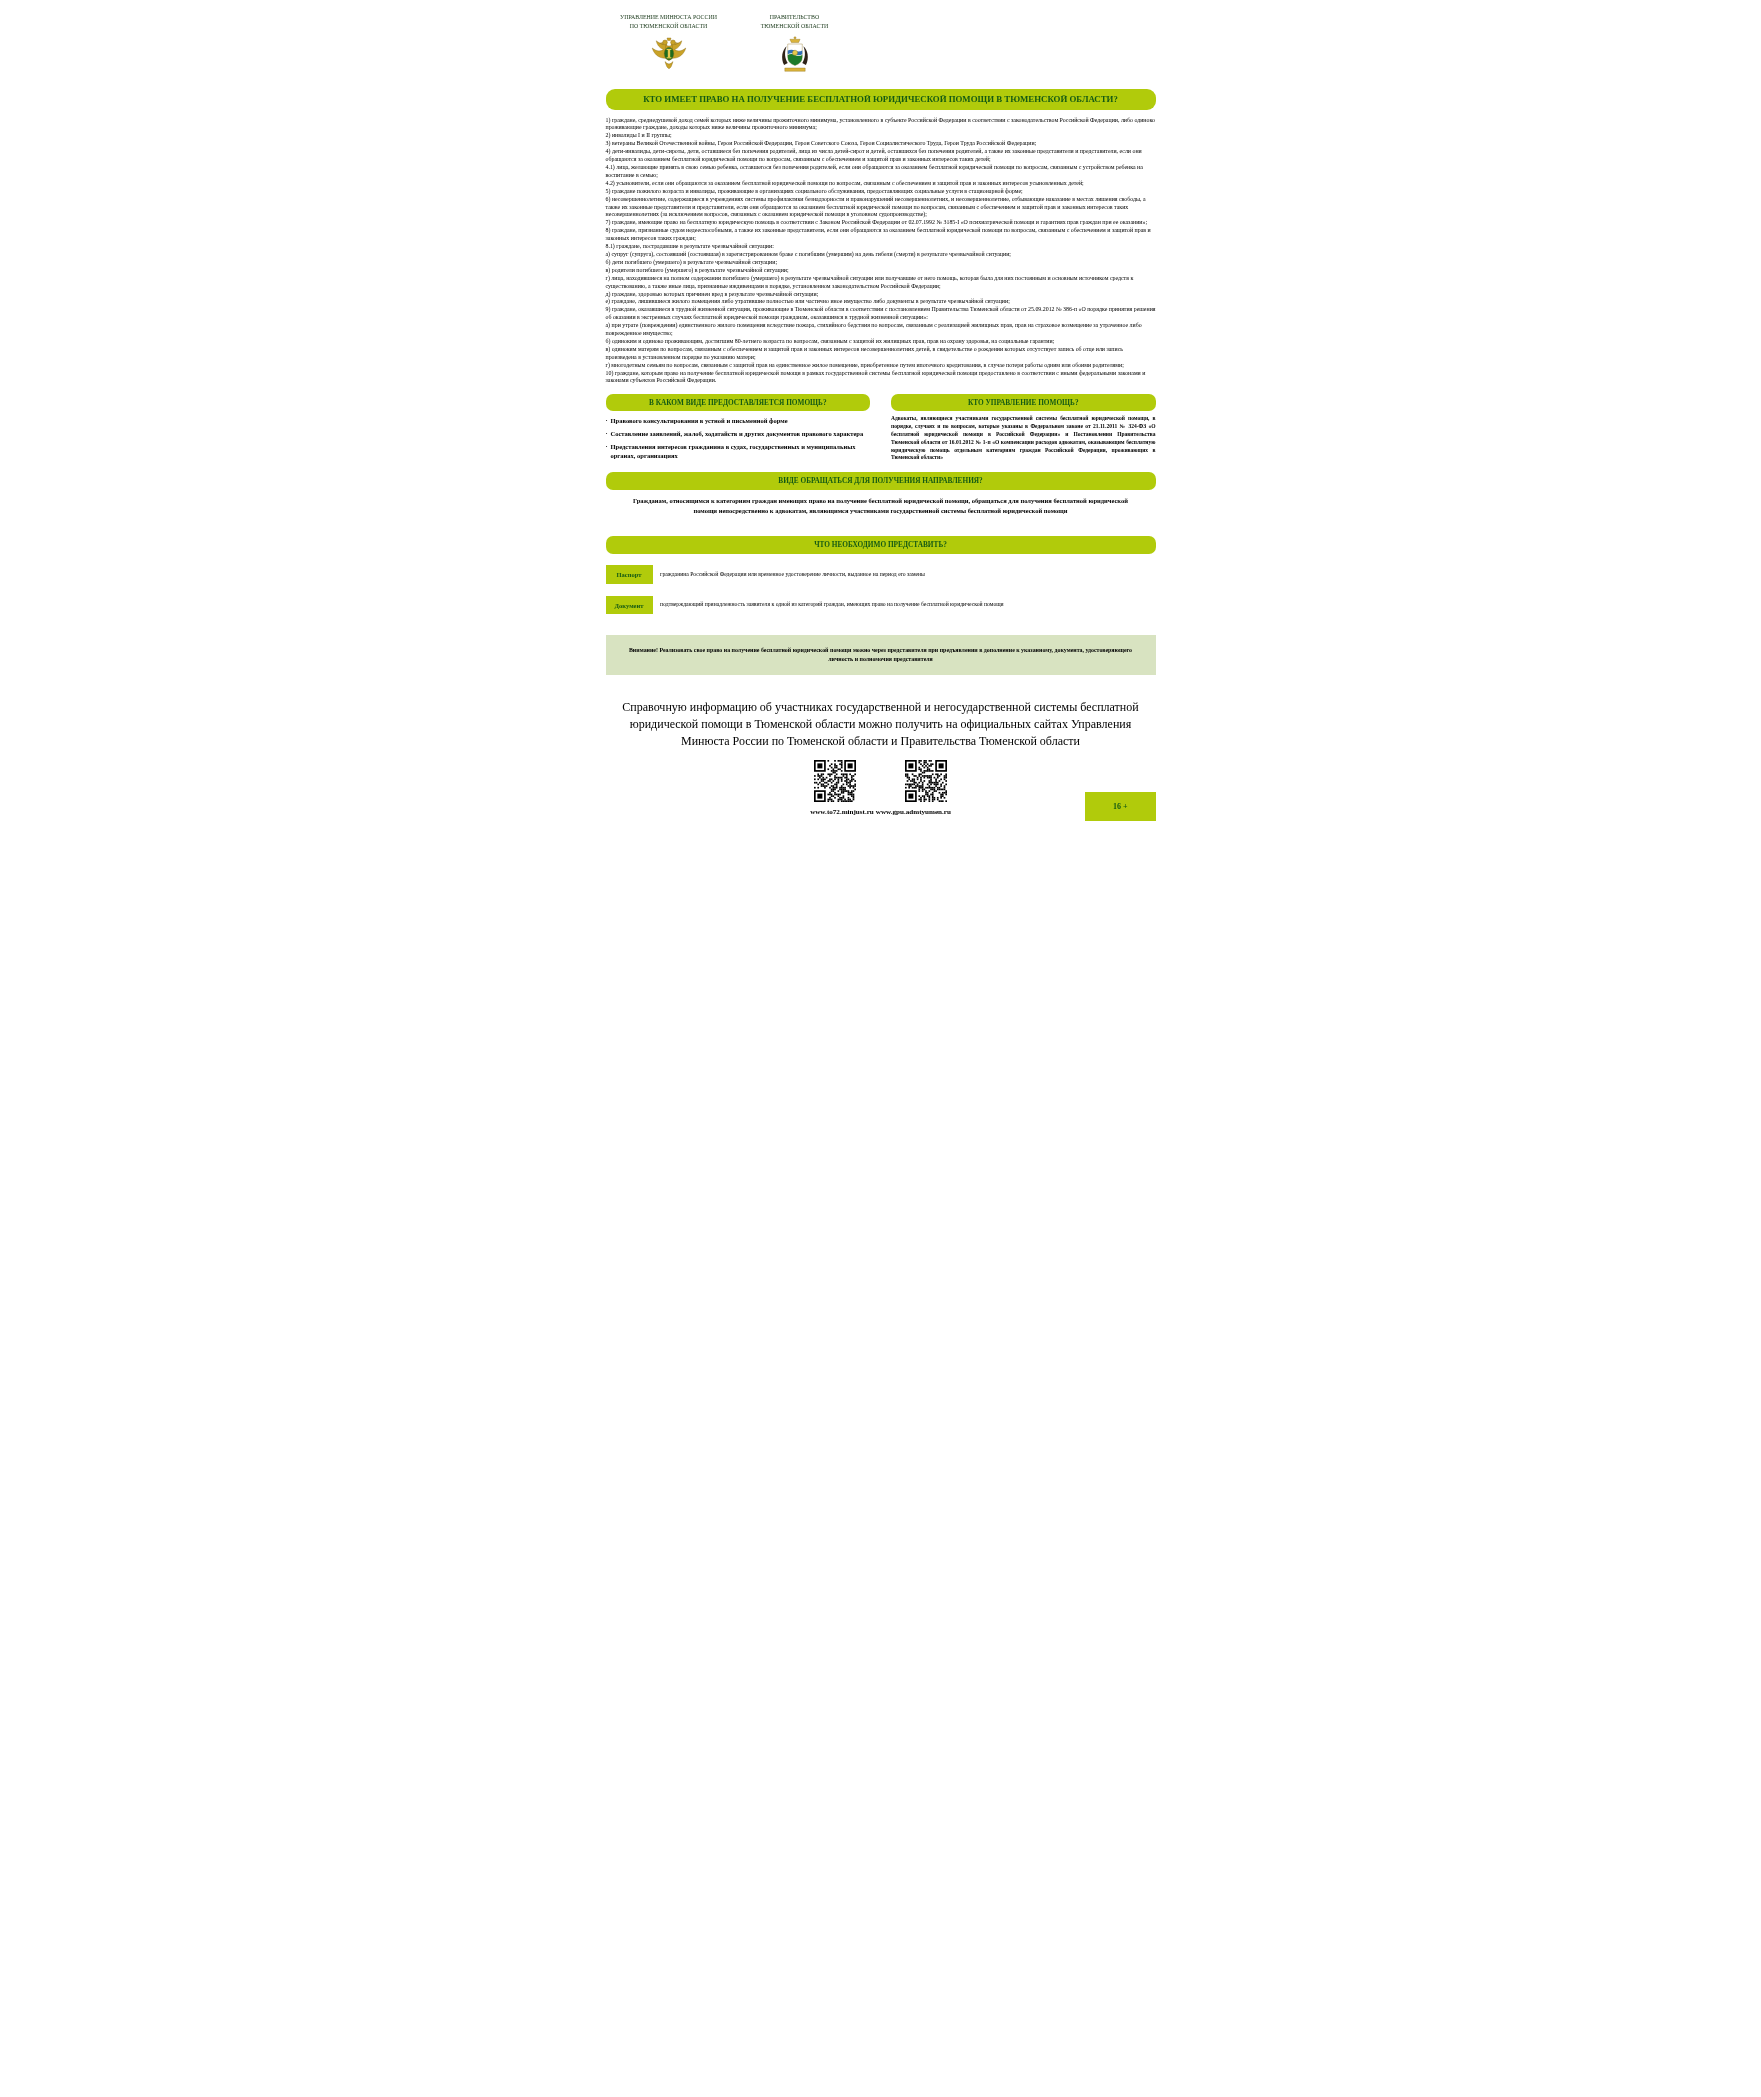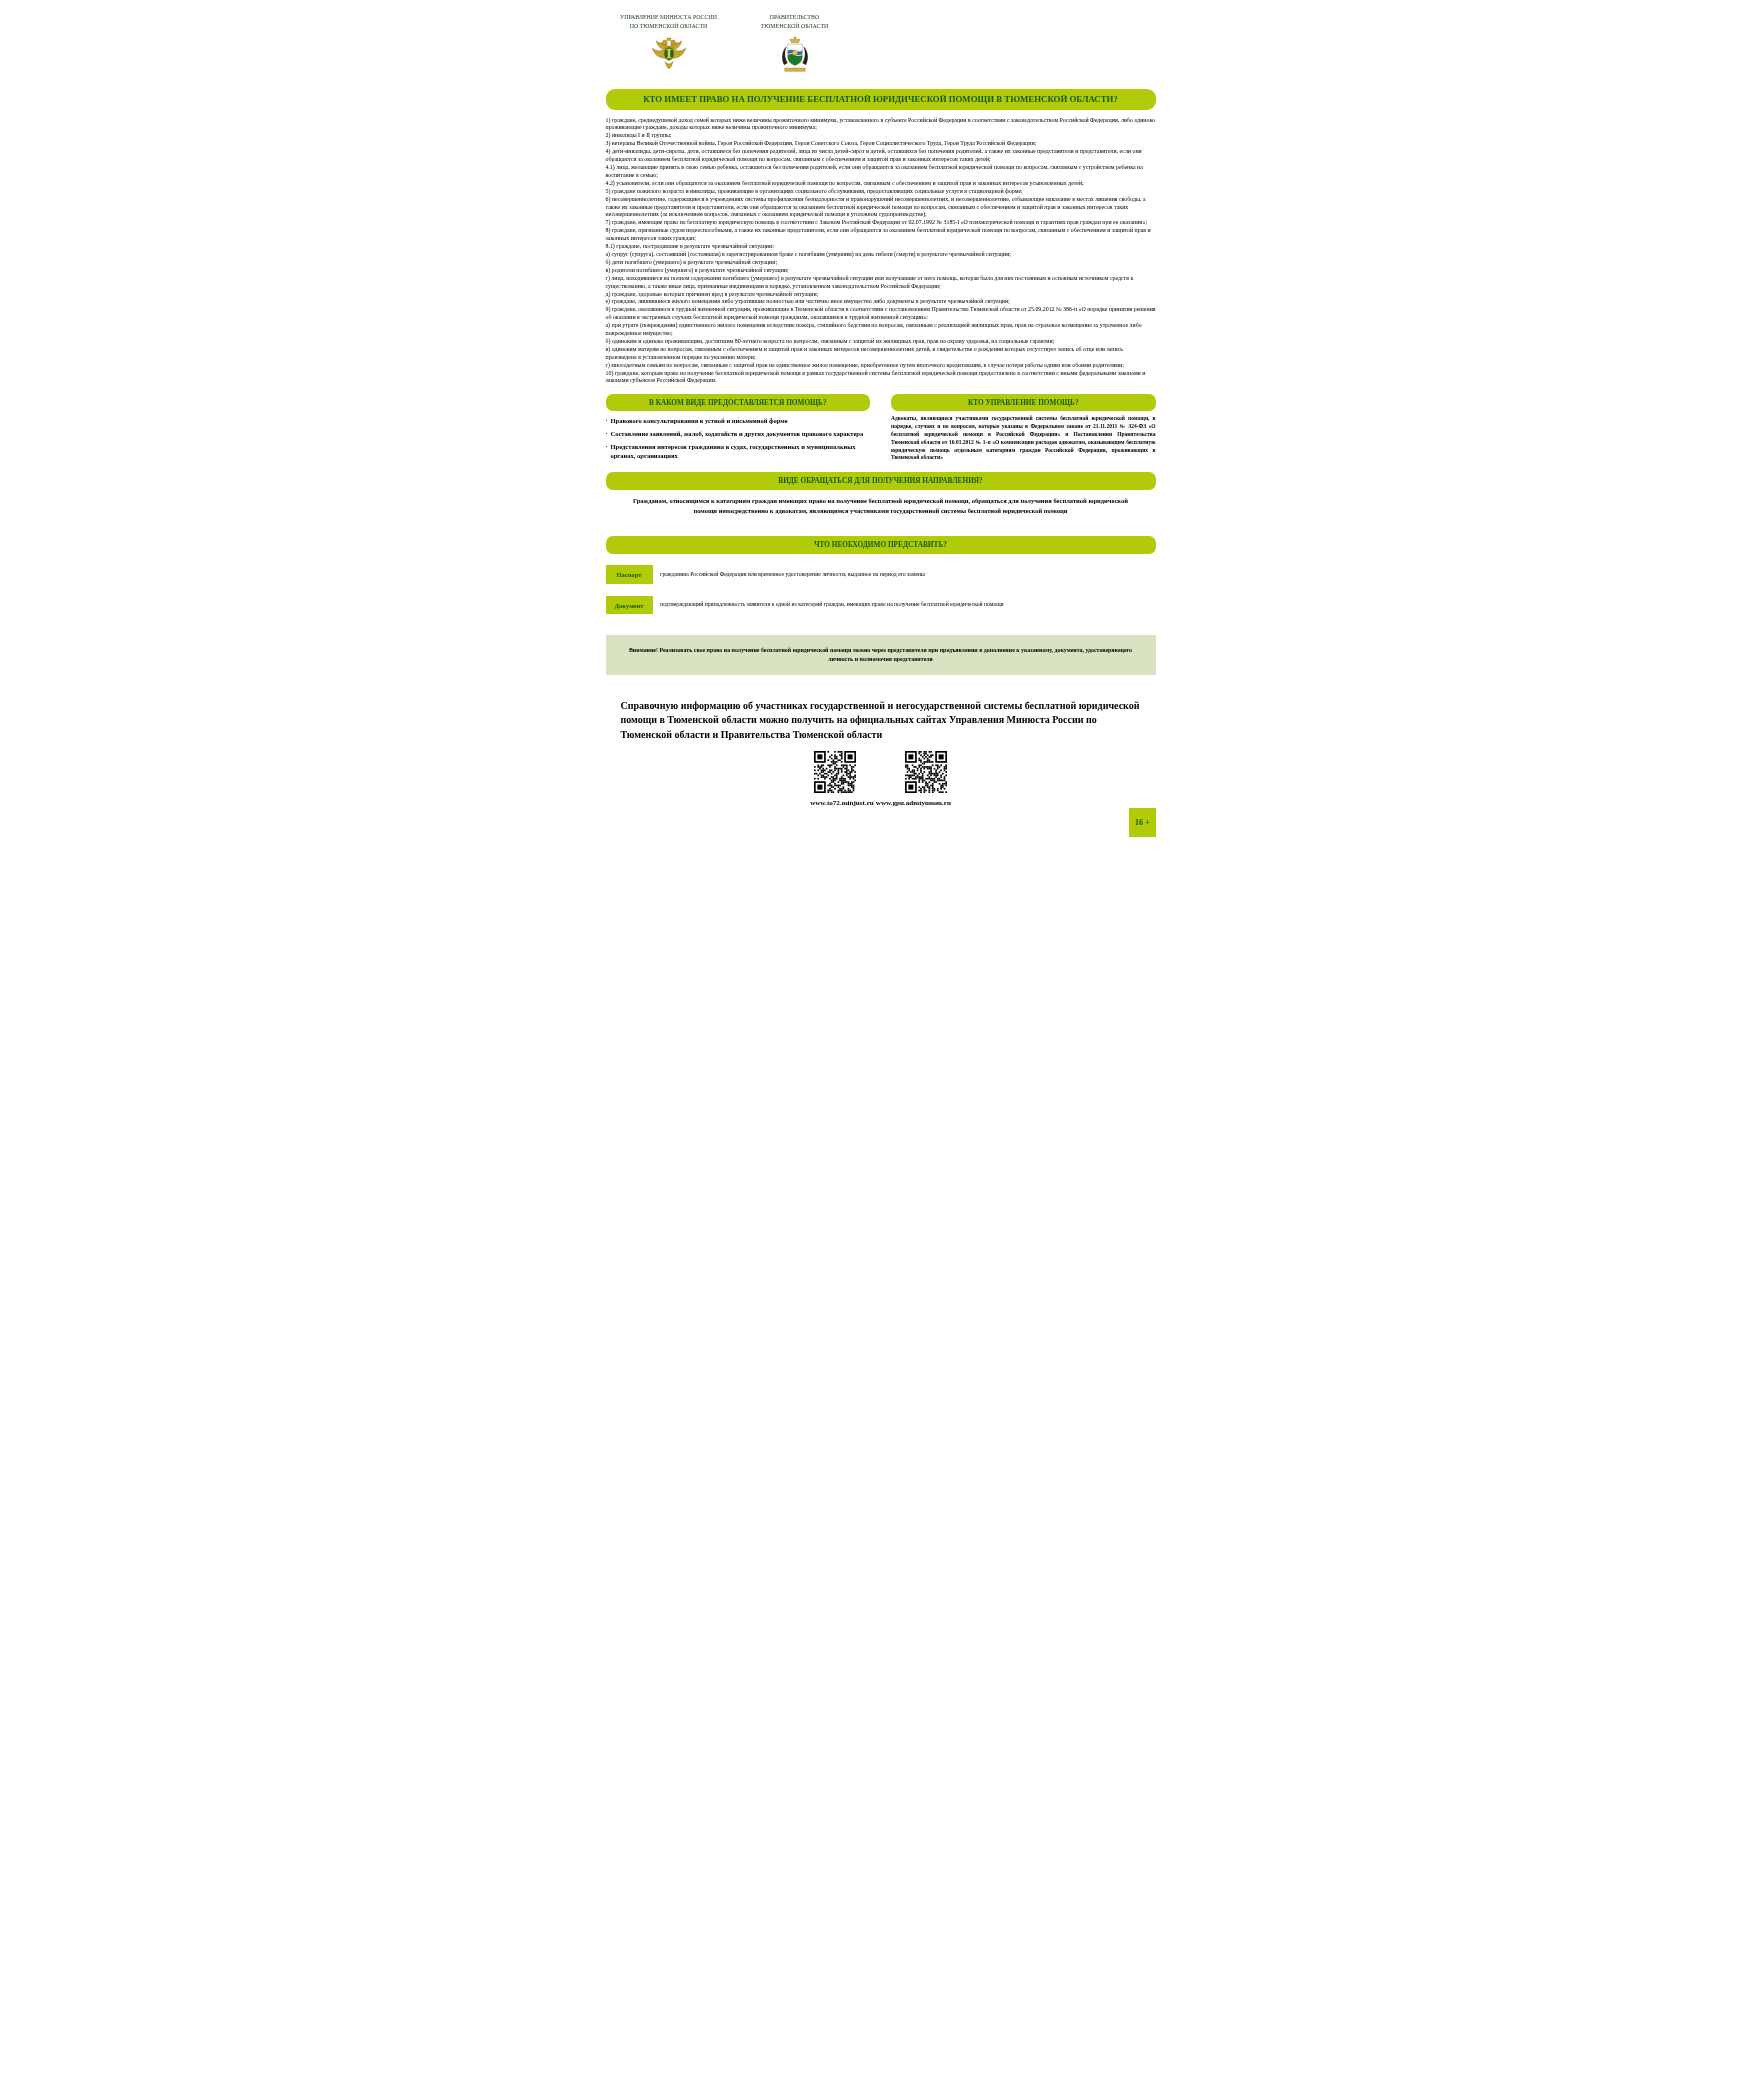--- a/index.html
+++ b/index.html
@@ -38,27 +38,27 @@
   .full-banner{margin-top:7.6px;}
   
   .bottom-row{margin-top:21px;flex-direction:column;}
   .doc-row{display:flex;align-items:center;gap:7.6px;margin-top:11.7px;}
   .doc-badge{background:var(--banner-bg);color:var(--banner-text);font-weight:700;font-size:6.5px;
              padding:5.9px 4.2px;min-width:47px;text-align:center;flex:0 0 auto;}
   .doc-desc{font-size:5.7px;line-height:1.4;}
   .attention{background:var(--attention-bg);padding:11px 15px;display:flex;align-items:center;
              text-align:center;font-weight:700;font-size:5.9px;line-height:1.5;flex:1;}
   
-  .footer-info{margin-top:23.5px;text-align:left;font-weight:700;font-size:10px;line-height:1.45;
+  .footer-info{margin-top:23.5px;text-align:center;font-weight:400;font-size:12px;line-height:1.45;
                max-width:520px;margin-left:auto;margin-right:auto;}
   .qr-row{display:flex;justify-content:center;gap:49px;margin-top:9.2px;}
   .qr{width:42px;height:42px;background:#fff;}
   .sites{display:flex;justify-content:center;gap:2px;margin-top:5.9px;font-weight:700;font-size:7.1px;}
-  .age{position:absolute;right:18.5px;bottom:2px;background:var(--banner-bg);color:var(--banner-text);
-       font-weight:700;font-size:8px;padding:10px 6px;}
+  .age{position:absolute;right:18.5px;bottom:18px;background:var(--banner-bg);color:var(--banner-text);
+       font-weight:700;font-size:8px;padding:10px 28px;}
 </style>
 </head>
 <body>
 
 <div class="page">
 
   <div class="header">
     <div class="org">
       <div>УПРАВЛЕНИЕ МИНЮСТА РОССИИ</div>
       <div>ПО ТЮМЕНСКОЙ ОБЛАСТИ</div>

